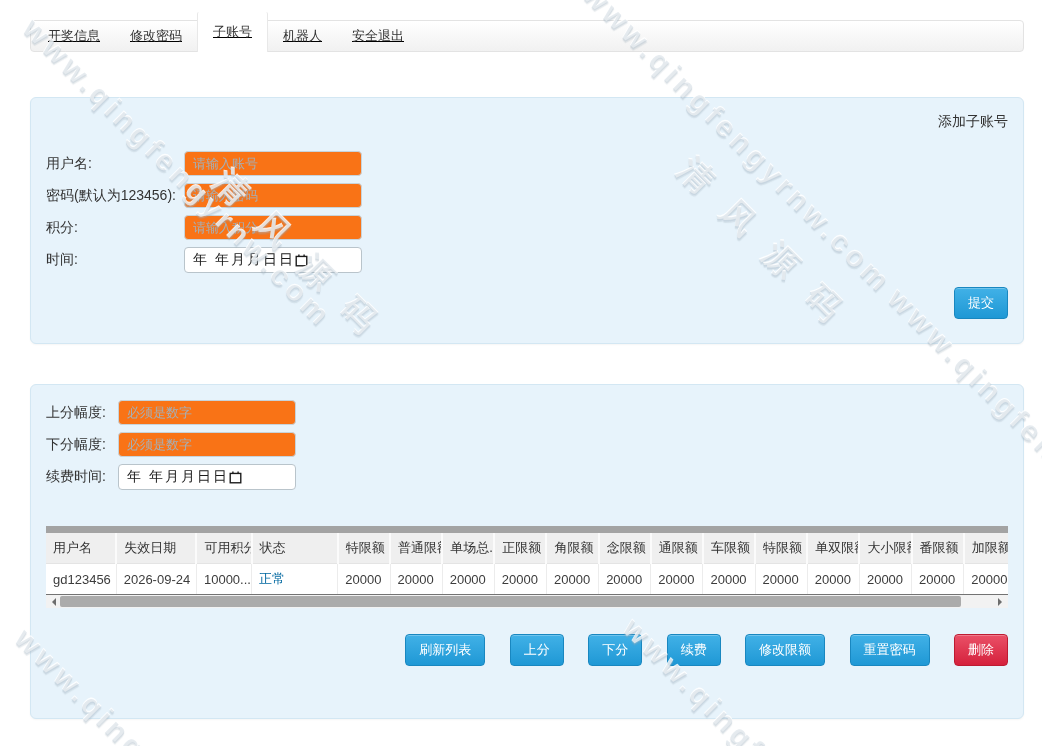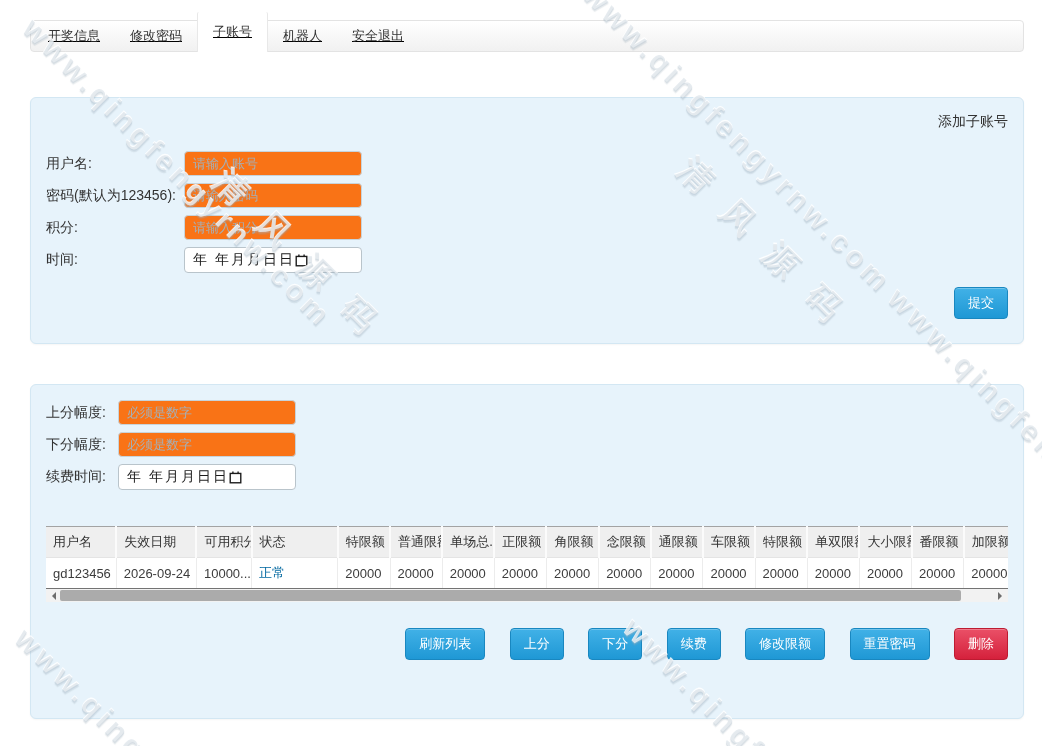--- a/index.html
+++ b/index.html
@@ -49,21 +49,21 @@
     padding:6px 13px; cursor:pointer; font-family:inherit;
     box-shadow:inset 0 1px 0 rgba(255,255,255,0.25); }
   .btn-danger { background:linear-gradient(#ea5067,#d5213c); border-color:#bd1b32; }
   .submit-row { text-align:right; margin-top:14px; }
   .btn-row { text-align:right; margin-top:26px; }
   .btn-row .btn { margin-left:20px; }
 
   
   .tblwrap { margin-top:36px; width:100%; overflow:hidden; }
   table.tbl { border-collapse:collapse; table-layout:fixed; width:975px; background:#fff; }
-  .tbl th { background:#efefef; border-right:2px solid #fbfbfb; border-top:1px solid #a3a3a3;
+  .tbl th { background:#efefef; border-right:2px solid #fbfbfb; border-top:7px solid #a3a3a3;
     font-weight:normal; font-size:13px; color:#333; text-align:left; padding:6px 7px;
     white-space:nowrap; overflow:hidden; }
   .tbl td { border-right:1px solid #ececec; border-top:1px solid #e4e4e4;
     border-bottom:1px solid #737373; font-size:13px; color:#3c3c3c; padding:6px 7px;
     white-space:nowrap; overflow:hidden; background:#fff; }
   .tbl td.status { color:#0369a1; }
   .tbl th:nth-child(1){width:70px} .tbl th:nth-child(2){width:80px}
   .tbl th:nth-child(3){width:55px} .tbl th:nth-child(4){width:86px}
   .tbl th:nth-child(n+5){width:52px} .tbl th:nth-child(17){width:56px}
 

